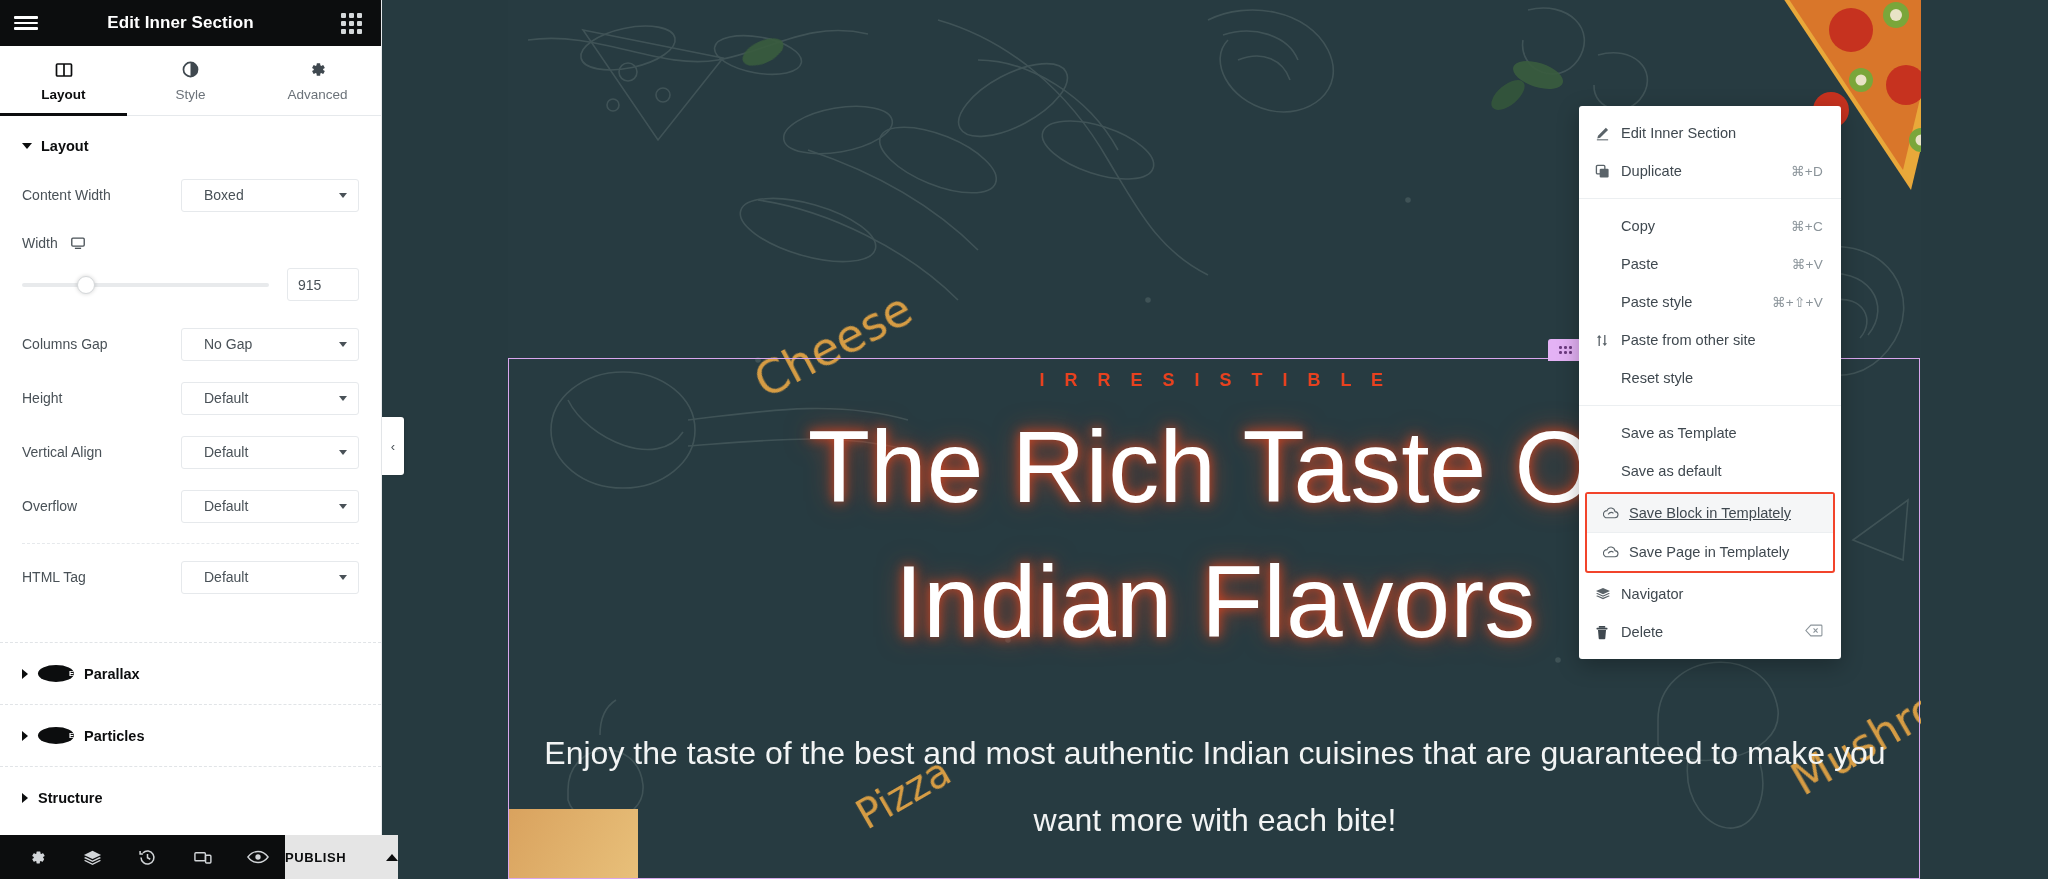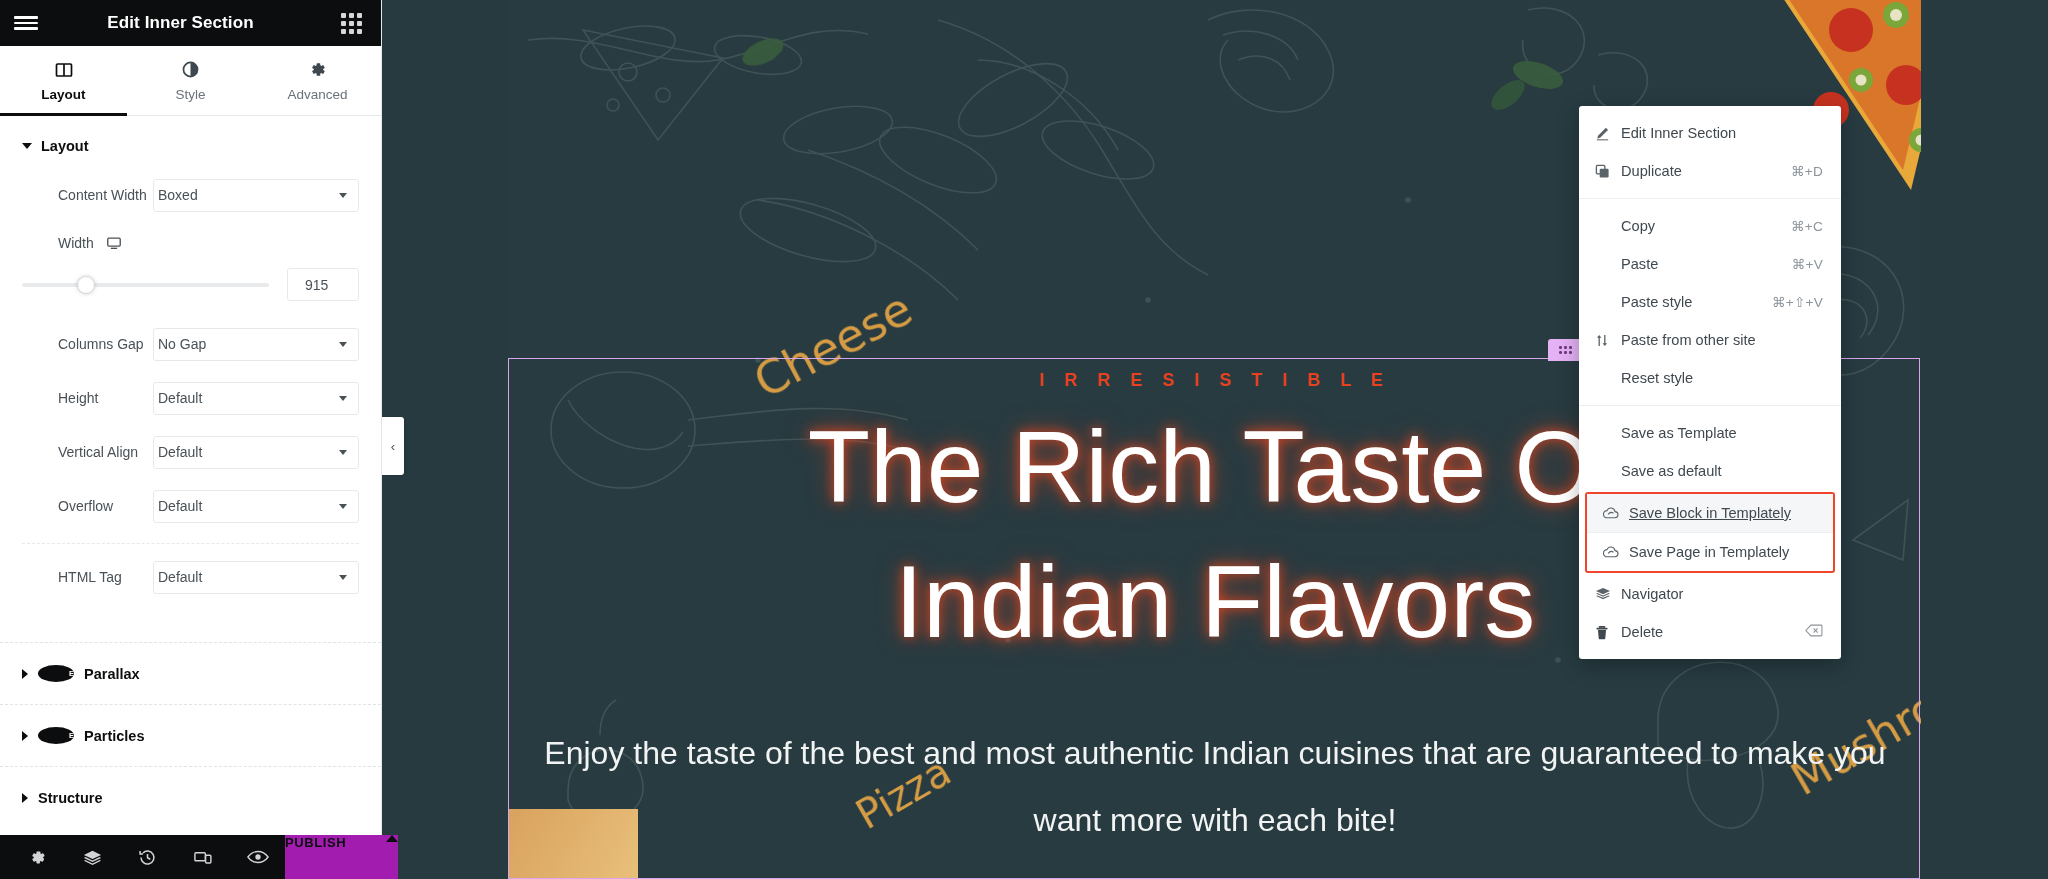--- a/index.html
+++ b/index.html
@@ -50,46 +50,46 @@
   .panel-body { height: calc(879px - 46px - 70px - 44px); overflow:hidden; }
 
   .section-title {
     display:flex; align-items:center; gap:9px;
     padding: 22px 24px 14px 22px; font-size:14.5px; font-weight:700; color:#0c0d0e;
   }
   .caret-down { width:0;height:0;border-left:5px solid transparent;border-right:5px solid transparent;border-top:6px solid #0c0d0e;}
   .caret-right { width:0;height:0;border-top:5px solid transparent;border-bottom:5px solid transparent;border-left:6px solid #0c0d0e;}
 
   .ctrl-row {
-    display:flex; align-items:center; padding: 0 22px; height:54px;margin-left:36px;
+    display:flex; align-items:center; padding: 0 22px; height:54px;
   }
   .ctrl-label { width:160px; font-size:14px; color:#495157; display:flex; align-items:center; gap:12px;}
   .ctrl-field { flex:1; }
   .select {
-    position:relative; width:206px; height:33px; border:1px solid #e6e9ec; border-radius:3px;
-    background:#fff; display:flex; align-items:center; padding:0 4px; font-size:14px; color:#495157;
+    position:relative; width:178px; height:33px; border:1px solid #e6e9ec; border-radius:3px;
+    background:#fff; display:flex; align-items:center; padding:0 22px; font-size:14px; color:#495157;
     cursor:pointer;
   }
   .select .chev {
     position:absolute; right:11px; top:50%; width:0;height:0;
     border-left:4.5px solid transparent;border-right:4.5px solid transparent;border-top:5px solid #495157;
     margin-top:-2px;
   }
   .monitor-ico { color:#495157; display:flex; }
 
   .slider-row { display:flex; align-items:center; padding: 4px 22px 16px 22px; gap:18px; }
   .slider-track { flex:1; height:4px; background:#e8eaec; border-radius:2px; position:relative; }
   .slider-handle {
     position:absolute; left:26%; top:50%; width:18px; height:18px; margin-top:-9px; margin-left:-9px;
     background:#fff; border:1px solid #d5d8da; border-radius:50%; box-shadow:0 0 4px rgba(0,0,0,.18);
     cursor:pointer;
   }
   .num-input {
     width:72px; height:33px; border:1px solid #e6e9ec; border-radius:3px;
-    display:flex; align-items:center; padding:0 17px; font-size:14px; color:#495157; background:#fff;
+    display:flex; align-items:center; padding:0 10px; font-size:14px; color:#495157; background:#fff;
   }
 
   .divider { height:1px; border-top:1px dashed #e6e9ec; margin: 10px 22px 6px 22px;}
 
   .accordion {
     display:flex; align-items:center; gap:10px;
     height:62px; padding: 0 22px; font-size:14.5px; font-weight:700; color:#0c0d0e; cursor:pointer;
     border-top:1px dashed #e1e4e7;
   }
   .ea-badge {
@@ -101,22 +101,22 @@
   .panel-footer {
     position:absolute; left:0; bottom:0; width:382px; height:44px;
     background:#0c0d0e; display:flex; align-items:center;
   }
   .footer-icons { display:flex; align-items:center; flex:1; padding-left:10px; }
   .footer-ico {
     width:55px; height:44px; display:flex; align-items:center; justify-content:center;
     color:#c5c9cc; cursor:pointer;
   }
   .publish-btn {
-    width:136px; height:44px; background:#a21caf; color:#0c0d0e;
-    display:flex; justify-content:center; gap:40px;
+    width:136px; height:44px; background:#e5e5e5; color:#0c0d0e;
+    display:flex; align-items:center; justify-content:center; gap:40px;
     font-size:13px; font-weight:700; letter-spacing:.6px; cursor:pointer;
   }
   .pub-caret { width:0;height:0;border-left:6px solid transparent;border-right:6px solid transparent;border-bottom:7px solid #0c0d0e;}
 
   .panel-collapse {
     position:absolute; left:382px; top:417px; width:22px; height:58px;
     background:#fff; border-radius:0 3px 3px 0; display:flex; align-items:center; justify-content:center;
     color:#495157; font-size:13px; cursor:pointer; z-index:41; box-shadow:1px 0 3px rgba(0,0,0,.12);
   }
 

